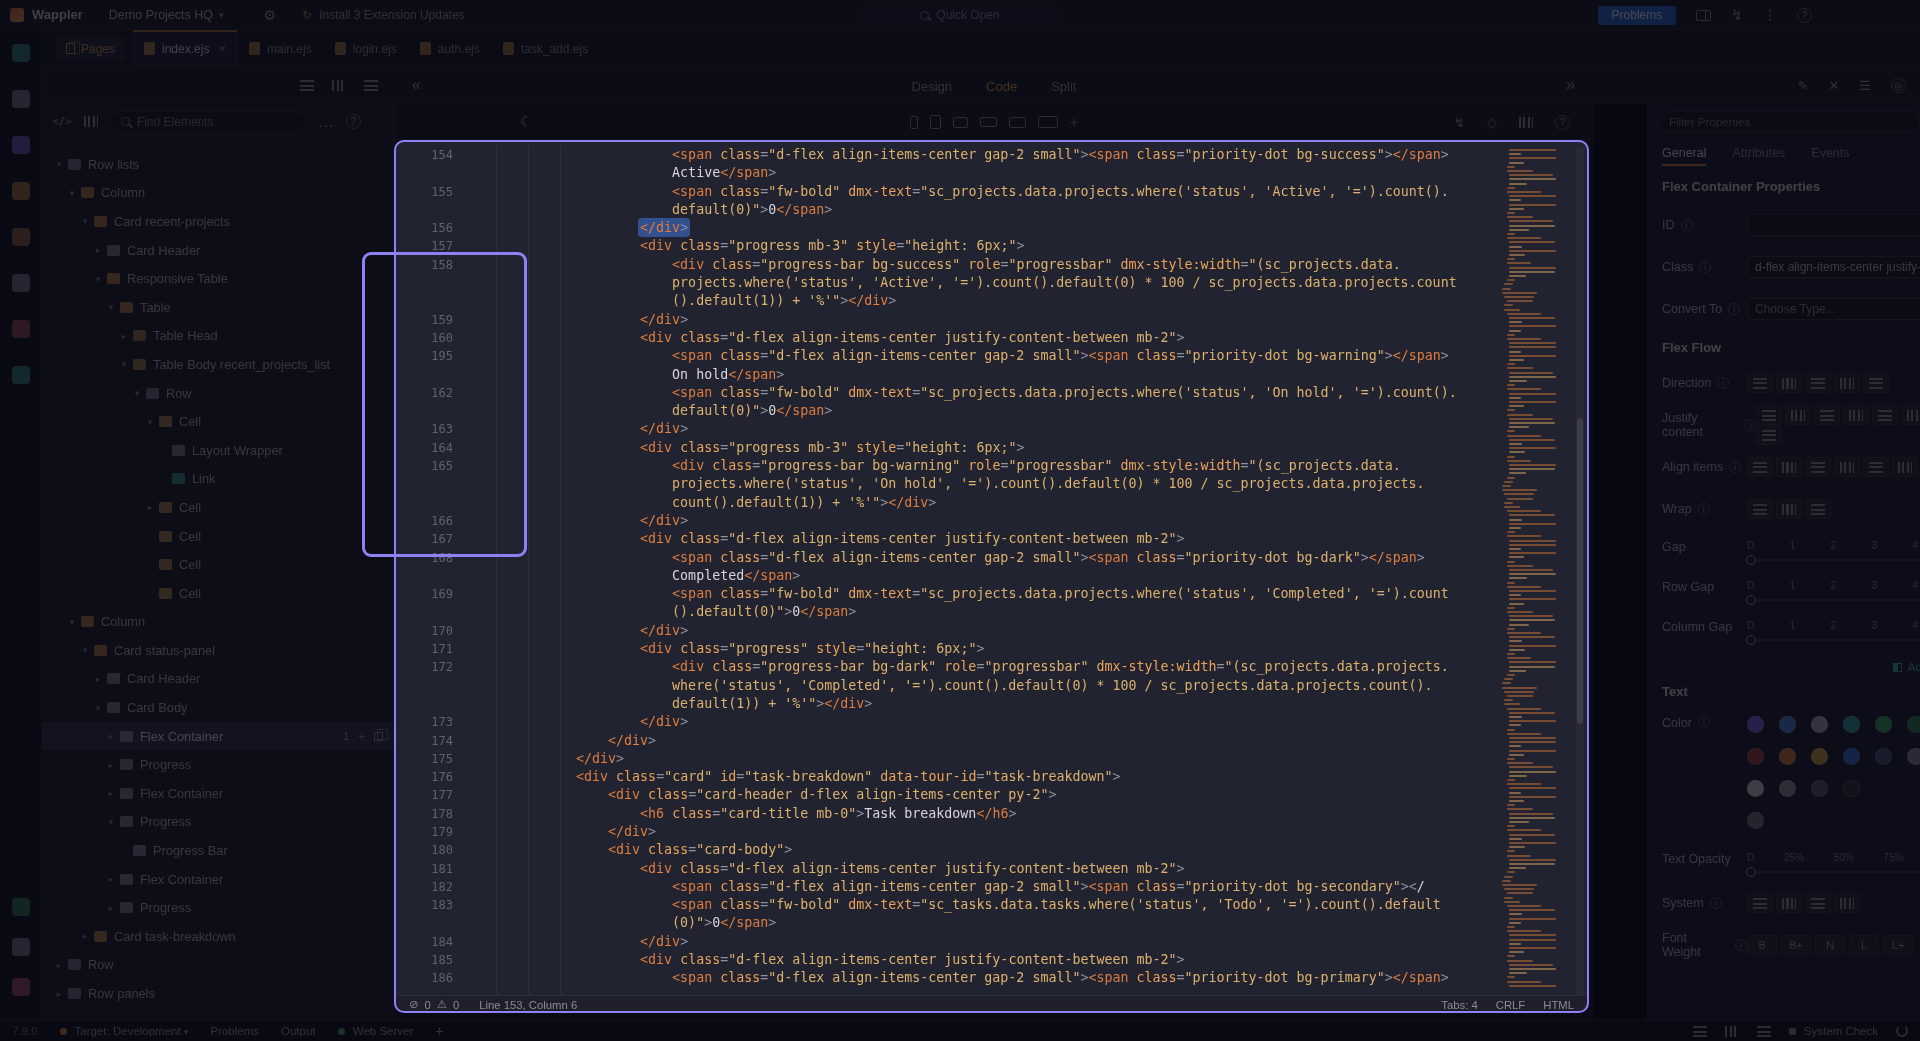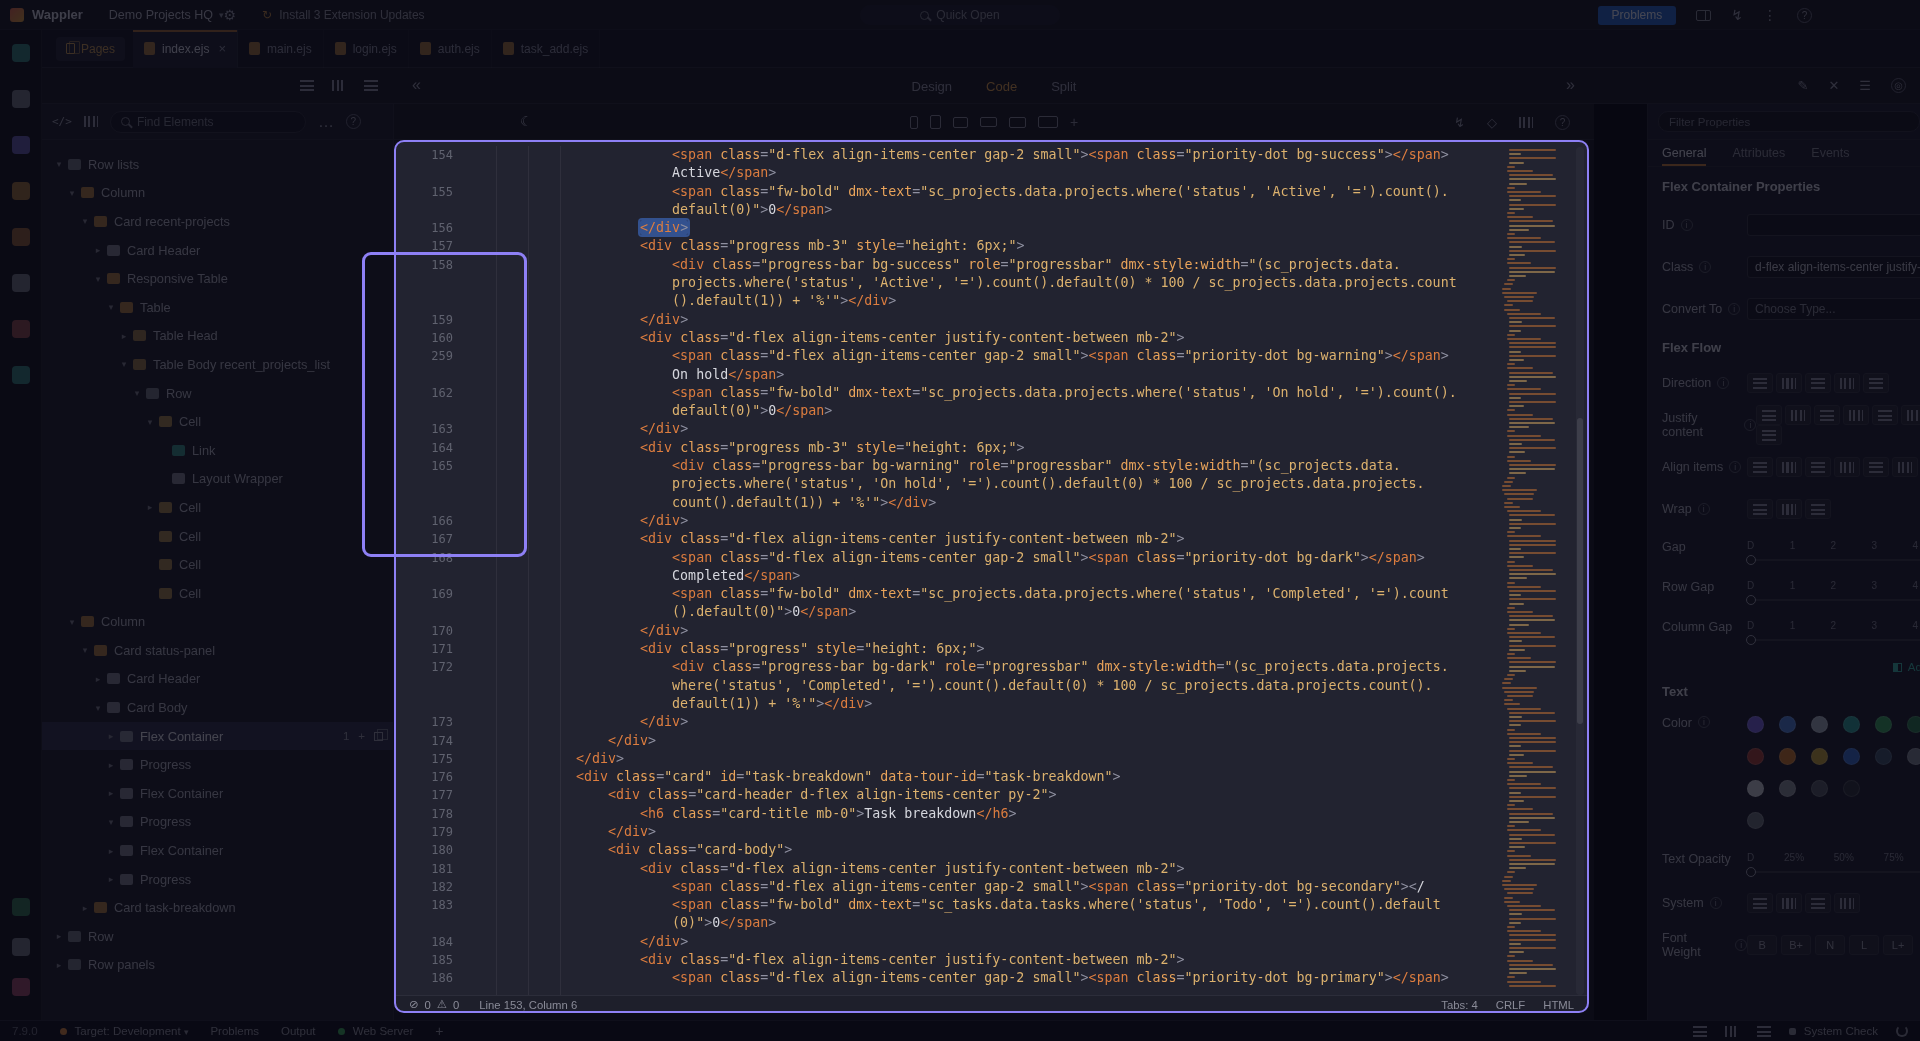--- a/index.html
+++ b/index.html
@@ -11,21 +11,21 @@
   *{box-sizing:border-box}
   html,body{margin:0;padding:0}
   body{width:1920px;height:1041px;overflow:hidden;background:var(--bg);
        font-family:"Liberation Sans","DejaVu Sans",sans-serif;color:#c9cad4;position:relative}
   .abs{position:absolute}
   
   .topbar{left:0;top:0;width:1920px;height:30px;background:var(--panel2);border-bottom:1px solid #26262f;
           display:flex;align-items:center}
   .logo-mark{width:14px;height:14px;border-radius:3px;background:linear-gradient(135deg,#e06a4f,#d8a23e);margin:0 8px 0 10px}
   .logo-text{font-size:13px;font-weight:bold;color:#d0d1da;margin-right:26px}
-  .proj{display:flex;align-items:center;gap:6px;font-size:12.5px;color:#b9bac4;}
+  .proj{display:flex;align-items:center;gap:6px;font-size:12.5px;color:#b9bac4;margin-right:40px}
   .caret{font-size:9px;color:#8a8b98}
   .tb-ic{color:#9a9ba8;font-size:14px;margin-right:26px}
   .updates{display:flex;align-items:center;gap:7px;font-size:12px;color:#9a9ba6}
   .quickopen{position:absolute;left:50%;top:5px;transform:translateX(-50%);width:200px;height:20px;border-radius:10px;
              background:#23232f;display:flex;align-items:center;gap:7px;justify-content:center;font-size:12px;color:#8a8b98}
   .tb-right{position:absolute;right:108px;top:0;height:30px;display:flex;align-items:center;gap:20px}
   .publish{height:19px;padding:0 14px;border-radius:3px;background:#2c68c8;color:#e8eefc;font-size:12px;
            display:flex;align-items:center}
   .panes{width:15px;height:11px;border:1px solid #8a8b98;border-radius:2px;
          background:linear-gradient(90deg,transparent 8px,#8a8b98 8px,#8a8b98 9px,transparent 9px)}
@@ -290,27 +290,27 @@
         <span class="tico" style="background: rgb(124, 127, 140);"></span>
         <span>Row</span>
       </div>
       <div class="trow" style="padding-left: 101px;">
         <span class="arr">▾</span>
         <span class="tico" style="background: rgb(180, 144, 80);"></span>
         <span>Cell</span>
       </div>
       <div class="trow" style="padding-left: 114px;">
         <span class="arr"></span>
+        <span class="tico" style="background: rgb(139, 142, 154);"></span>
+        <span>Layout Wrapper</span>
+      </div>
+      <div class="trow" style="padding-left: 114px;">
+        <span class="arr"></span>
         <span class="tico" style="background: rgb(63, 159, 147);"></span>
         <span>Link</span>
-      </div>
-      <div class="trow" style="padding-left: 114px;">
-        <span class="arr"></span>
-        <span class="tico" style="background: rgb(139, 142, 154);"></span>
-        <span>Layout Wrapper</span>
       </div>
       <div class="trow" style="padding-left: 101px;">
         <span class="arr">▸</span>
         <span class="tico" style="background: rgb(180, 144, 80);"></span>
         <span>Cell</span>
       </div>
       <div class="trow" style="padding-left: 101px;">
         <span class="arr"></span>
         <span class="tico" style="background: rgb(180, 144, 80);"></span>
         <span>Cell</span>
@@ -362,20 +362,25 @@
       </div>
       <div class="trow" style="padding-left: 62px;">
         <span class="arr">▸</span>
         <span class="tico" style="background: rgb(139, 142, 154);"></span>
         <span>Flex Container</span>
       </div>
       <div class="trow" style="padding-left: 62px;">
         <span class="arr">▾</span>
         <span class="tico" style="background: rgb(139, 142, 154);"></span>
         <span>Progress</span>
+      </div>
+      <div class="trow" style="padding-left: 75px;">
+        <span class="arr"></span>
+        <span class="tico" style="background: rgb(139, 142, 154);"></span>
+        <span>Progress Bar</span>
       </div>
       <div class="trow" style="padding-left: 62px;">
         <span class="arr">▸</span>
         <span class="tico" style="background: rgb(139, 142, 154);"></span>
         <span>Flex Container</span>
       </div>
       <div class="trow" style="padding-left: 62px;">
         <span class="arr">▸</span>
         <span class="tico" style="background: rgb(139, 142, 154);"></span>
         <span>Progress</span>
@@ -461,21 +466,21 @@
           </div>
           <div class="crow">
             <span class="ln">159</span>
             <span class="cl" style="padding-left: calc(18ch + 33px);"><span class="tk-tag">&lt;/div</span><span class="tk-pun">&gt;</span></span>
           </div>
           <div class="crow">
             <span class="ln">160</span>
             <span class="cl" style="padding-left: calc(18ch + 33px);"><span class="tk-tag">&lt;div</span><span class="tk-txt"> </span><span class="tk-attr">class</span><span class="tk-pun">=</span><span class="tk-str">"d-flex align-items-center justify-content-between mb-2"</span><span class="tk-pun">&gt;</span></span>
           </div>
           <div class="crow">
-            <span class="ln">259</span>
+            <span class="ln">195</span>
             <span class="cl" style="padding-left: calc(22ch + 33px);"><span class="tk-tag">&lt;span</span><span class="tk-txt"> </span><span class="tk-attr">class</span><span class="tk-pun">=</span><span class="tk-str">"d-flex align-items-center gap-2 small"</span><span class="tk-pun">&gt;</span><span class="tk-tag">&lt;span</span><span class="tk-txt"> </span><span class="tk-attr">class</span><span class="tk-pun">=</span><span class="tk-str">"priority-dot bg-warning"</span><span class="tk-pun">&gt;</span><span class="tk-tag">&lt;/span</span><span class="tk-pun">&gt;</span></span>
           </div>
           <div class="crow">
             <span class="ln"></span>
             <span class="cl" style="padding-left: calc(22ch + 33px);"><span class="tk-txt">On hold</span><span class="tk-tag">&lt;/span</span><span class="tk-pun">&gt;</span></span>
           </div>
           <div class="crow">
             <span class="ln">162</span>
             <span class="cl" style="padding-left: calc(22ch + 33px);"><span class="tk-tag">&lt;span</span><span class="tk-txt"> </span><span class="tk-attr">class</span><span class="tk-pun">=</span><span class="tk-str">"fw-bold"</span><span class="tk-txt"> </span><span class="tk-attr">dmx-text</span><span class="tk-pun">=</span><span class="tk-str">"sc_projects.data.projects.where('status', 'On hold', '=').count().</span></span>
           </div>

